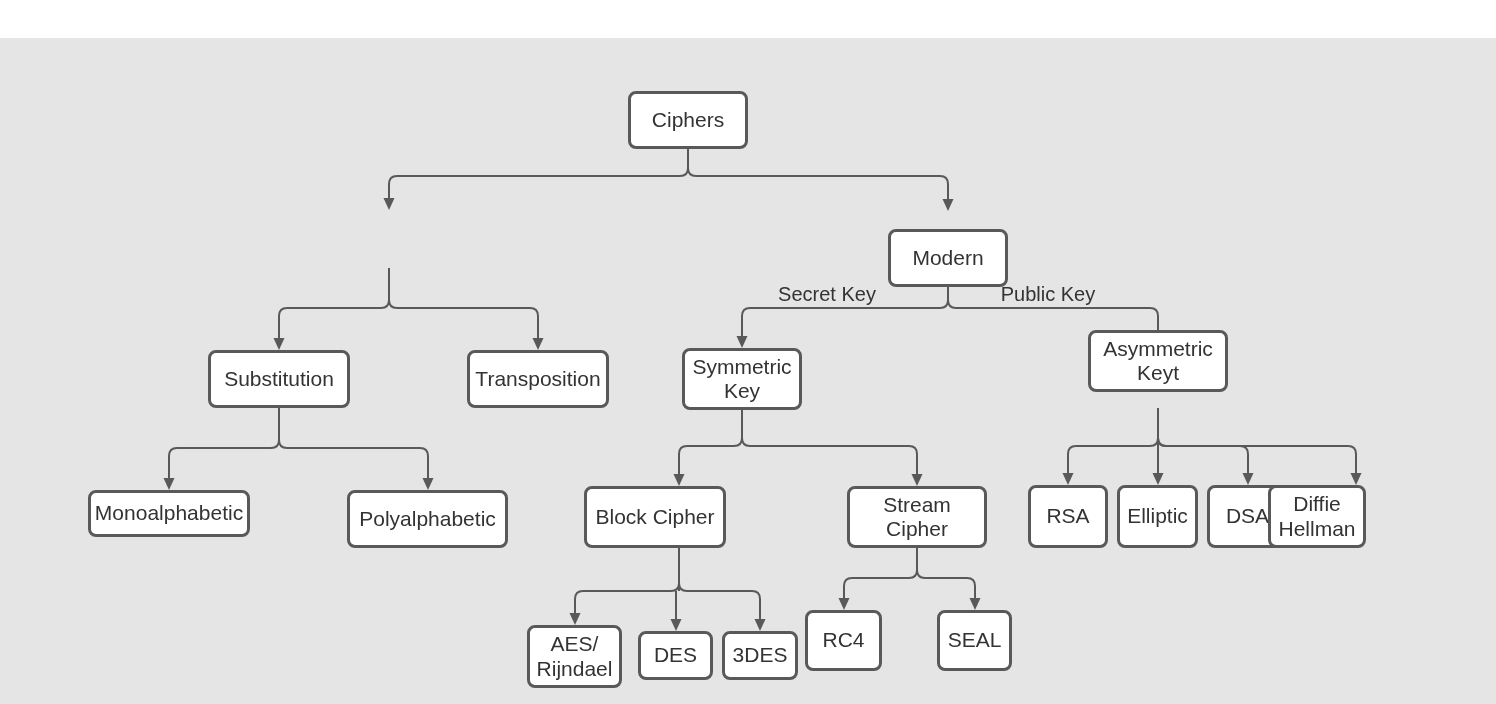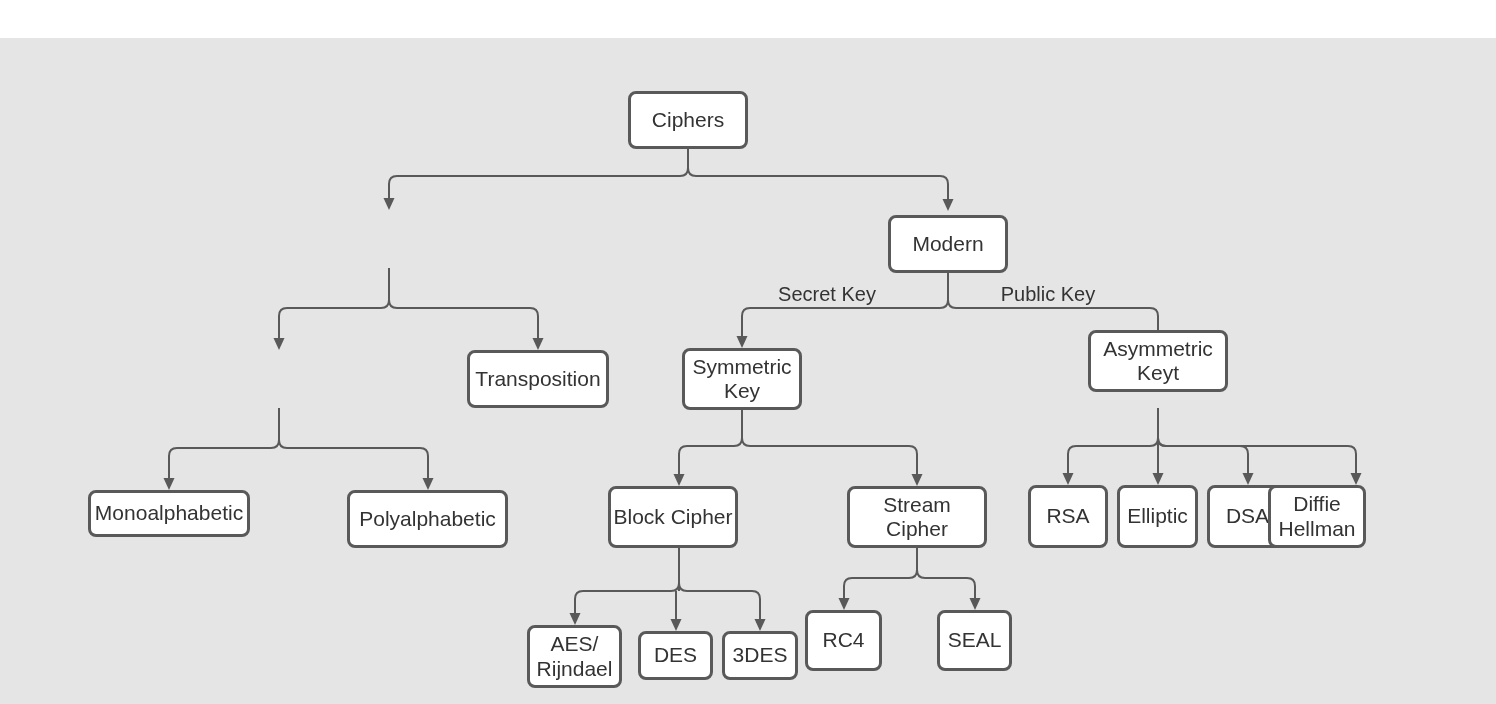--- a/index.html
+++ b/index.html
@@ -142,24 +142,27 @@
       <path d="M1158,370 V400 Q1158,408 1166,408 L1348,408 Q1356,408 1356,416 V435"></path>
       <polygon points="1350.5,435 1361.5,435 1356,447"></polygon>
     </g>
   </svg>
 
   <div class="node" style="left:628px;top:53px;width:120px;height:58px">
     <span>Ciphers</span>
   </div>
 
 
-  <div class="node" style="left:888px;top:177px;width:120px;height:58px">
+  <div class="node" style="left:888px;top:191px;width:120px;height:58px">
     <span>Modern</span>
   </div>
 
+  <div class="node" style="left:208px;top:312px;width:142px;height:58px">
+    <span>Substitution</span>
+  </div>
 
   <div class="node" style="left:467px;top:312px;width:142px;height:58px">
     <span>Transposition</span>
   </div>
 
   <div class="node" style="left:682px;top:310px;width:120px;height:62px">
     <span>Symmetric
 Key</span>
   </div>
 
@@ -169,21 +172,21 @@
   </div>
 
   <div class="node" style="left:88px;top:452px;width:162px;height:47px">
     <span>Monoalphabetic</span>
   </div>
 
   <div class="node" style="left:347px;top:452px;width:161px;height:58px">
     <span>Polyalphabetic</span>
   </div>
 
-  <div class="node" style="left:608px;top:448px;width:130px;height:62px">
+  <div class="node" style="left:584px;top:448px;width:142px;height:62px">
     <span>Block Cipher</span>
   </div>
 
   <div class="node" style="left:1028px;top:447px;width:80px;height:63px">
     <span>RSA</span>
   </div>
 
   <div class="node" style="left:847px;top:448px;width:140px;height:62px">
     <span>Stream
 Cipher</span>

